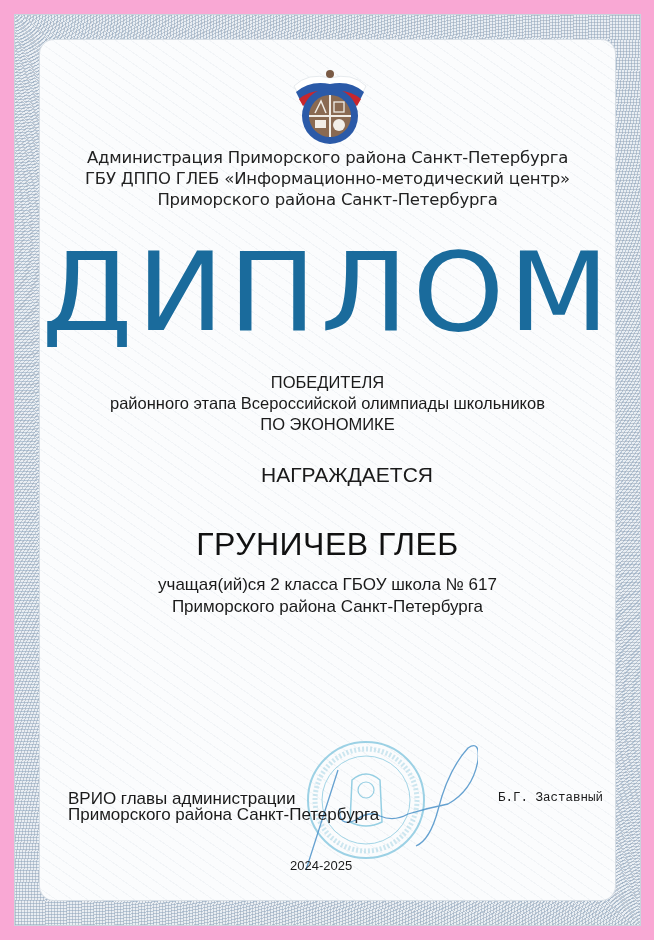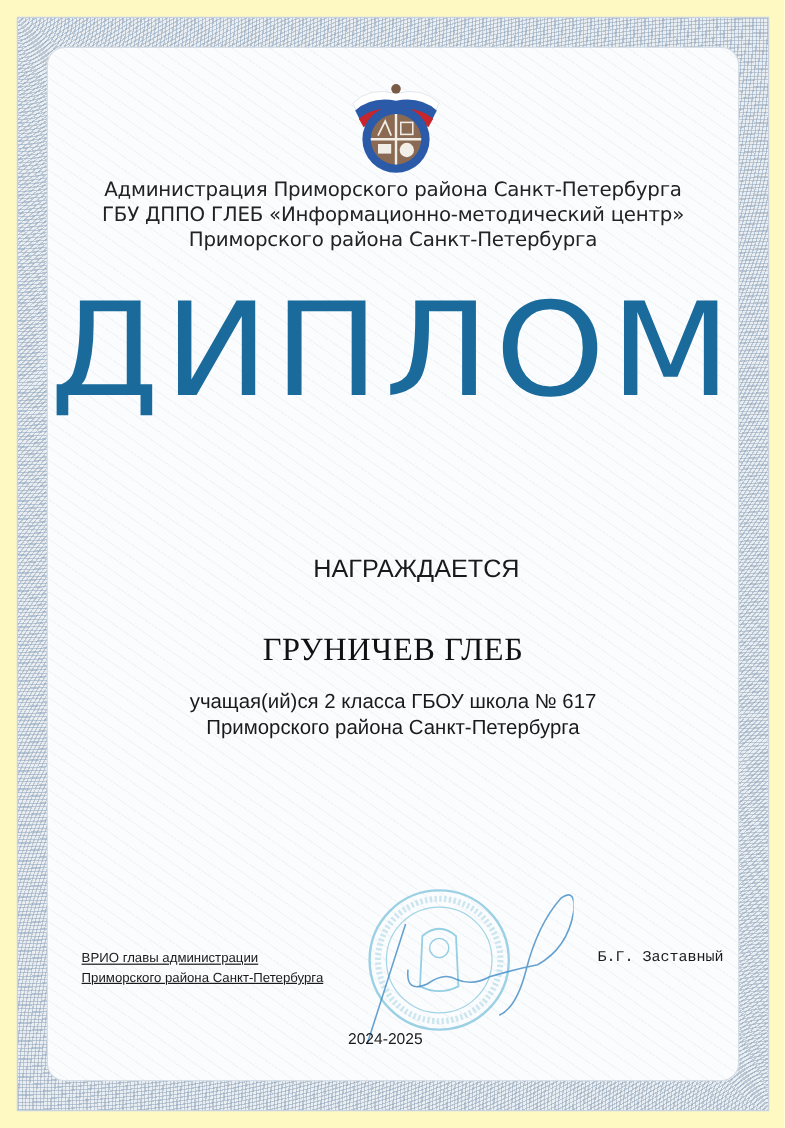--- a/index.html
+++ b/index.html
@@ -12,21 +12,21 @@
       height: 940px;
       position: relative;
       overflow: hidden;
       font-family: "DejaVu Sans", sans-serif;
       color: #1a1a1a;
     }
     .page {
       position: absolute;
       left: 0; top: 0;
       width: 654px; height: 940px;
-      background: #fef9c3;
+      background: #f9a8d4;
     }
     
     .frame-outer {
       position: absolute;
       left: 14px; top: 14px;
       width: 627px; height: 912px;
       box-sizing: border-box;
       border: 1px solid #c9d3dc;
       background:
         repeating-radial-gradient(circle at 0 0, rgba(140,165,190,0.55) 0 1px, transparent 1px 3px),
@@ -82,39 +82,38 @@
       line-height: 21px;
       color: #1a1a1a;
     }
     .awarded {
       font-family: "Liberation Sans", sans-serif;
       font-size: 21px;
       color: #1a1a1a;
       margin-left: 39px;
     }
     .name {
-      font-family: Liberation Serif, serif;
-      font-size: 27px;
+      font-family: Liberation Sans, sans-serif;
+      font-size: 32px;
       color: #111;
       letter-spacing: 0.5px;
     }
     .student {
       font-family: "Liberation Sans", sans-serif;
       font-size: 17px;
       line-height: 22px;
       color: #1a1a1a;
     }
     .sig-left {
       position: absolute;
       left: 68px; top: 791px;
       font-family: "Liberation Sans", sans-serif;
-      font-size: 11px;
+      font-size: 17px;
       line-height: 16px;
       color: #1a1a1a;
-      text-decoration: underline;
     }
     .sig-right {
       position: absolute;
       left: 498px; top: 791px;
       font-family: Liberation Mono, monospace;
       font-size: 12.5px;
       color: #1a1a1a;
     }
     .year {
       position: absolute;
@@ -157,20 +156,25 @@
   <div class="center" style="top:147px;">
     <div class="header-line">Администрация Приморского района Санкт-Петербурга</div>
     <div class="header-line">ГБУ ДППО ГЛЕБ «Информационно-методический центр»</div>
     <div class="header-line">Приморского района Санкт-Петербурга</div>
   </div>
 
   <div class="center" style="top:238px;">
     <div class="title">ДИПЛОМ</div>
   </div>
 
+  <div class="center" style="top:372px;">
+    <div class="sub">ПОБЕДИТЕЛЯ</div>
+    <div class="sub">районного этапа Всероссийской олимпиады школьников</div>
+    <div class="sub">ПО ЭКОНОМИКЕ</div>
+  </div>
 
   <div class="center" style="top:463px;">
     <div class="awarded">НАГРАЖДАЕТСЯ</div>
   </div>
 
   <div class="center" style="top:526px;">
     <div class="name">ГРУНИЧЕВ ГЛЕБ</div>
   </div>
   <div class="center" style="top:574px;">
     <div class="student">учащая(ий)ся 2 класса ГБОУ школа № 617</div>

